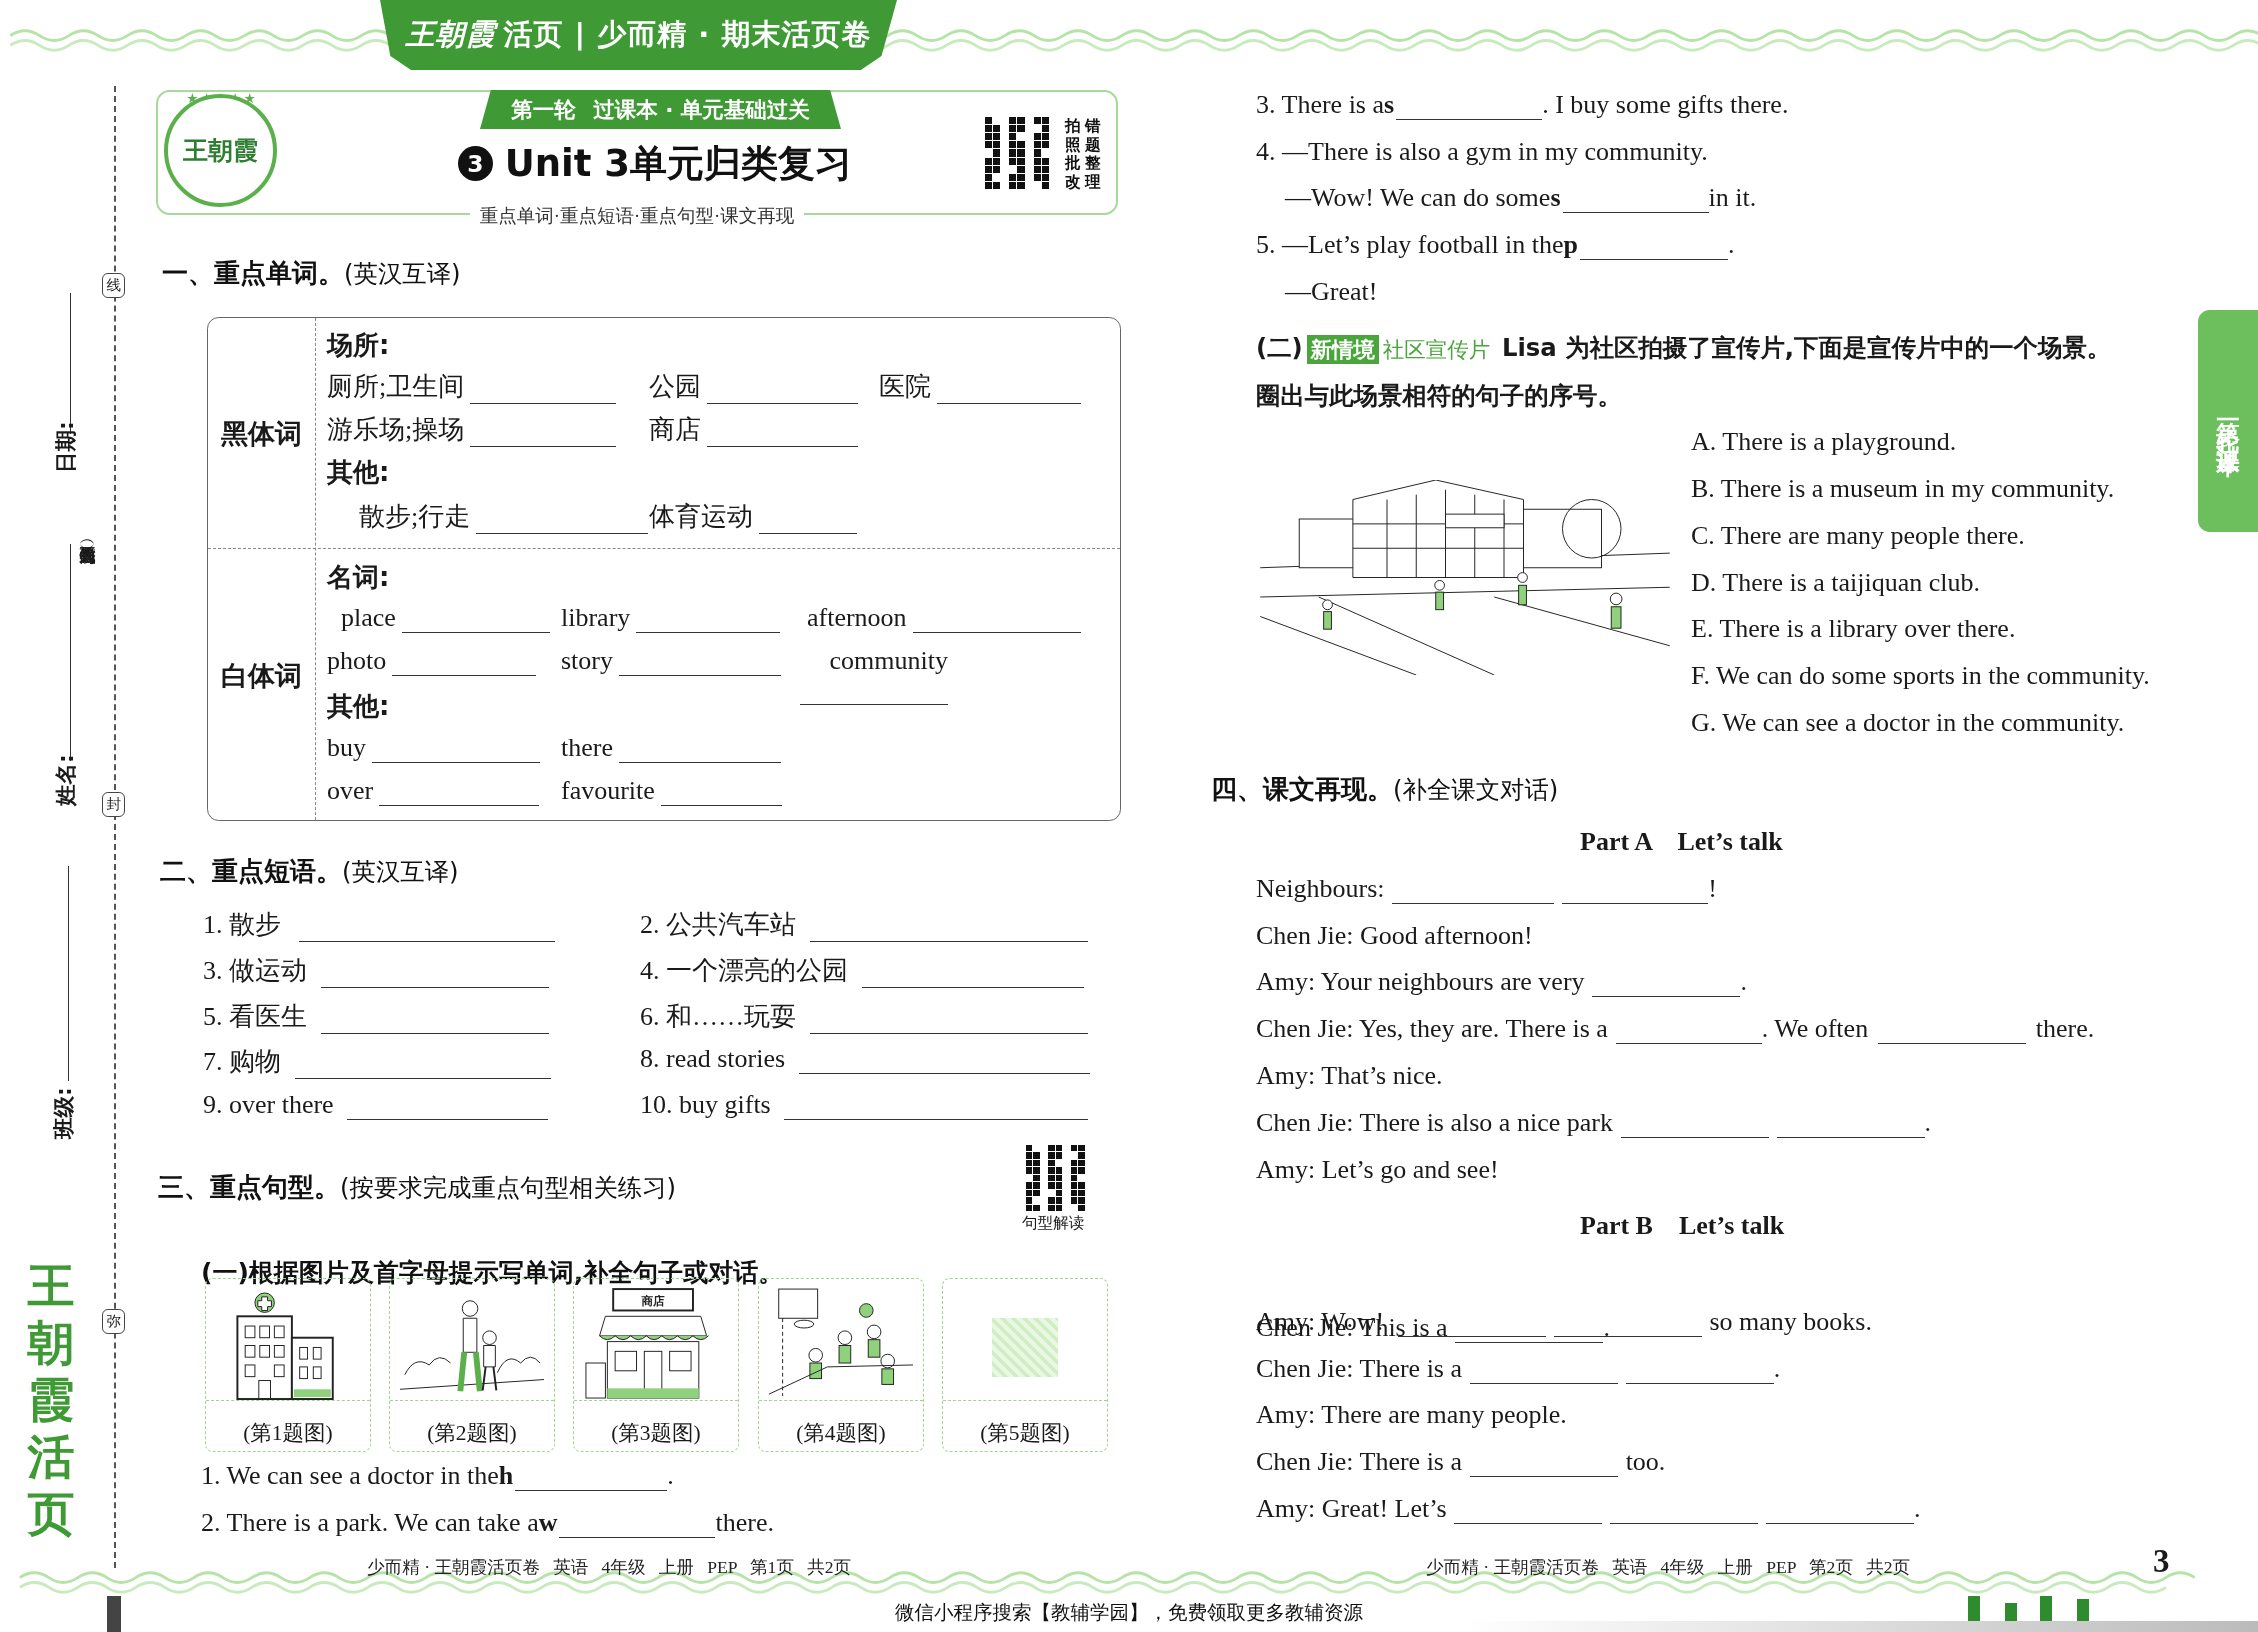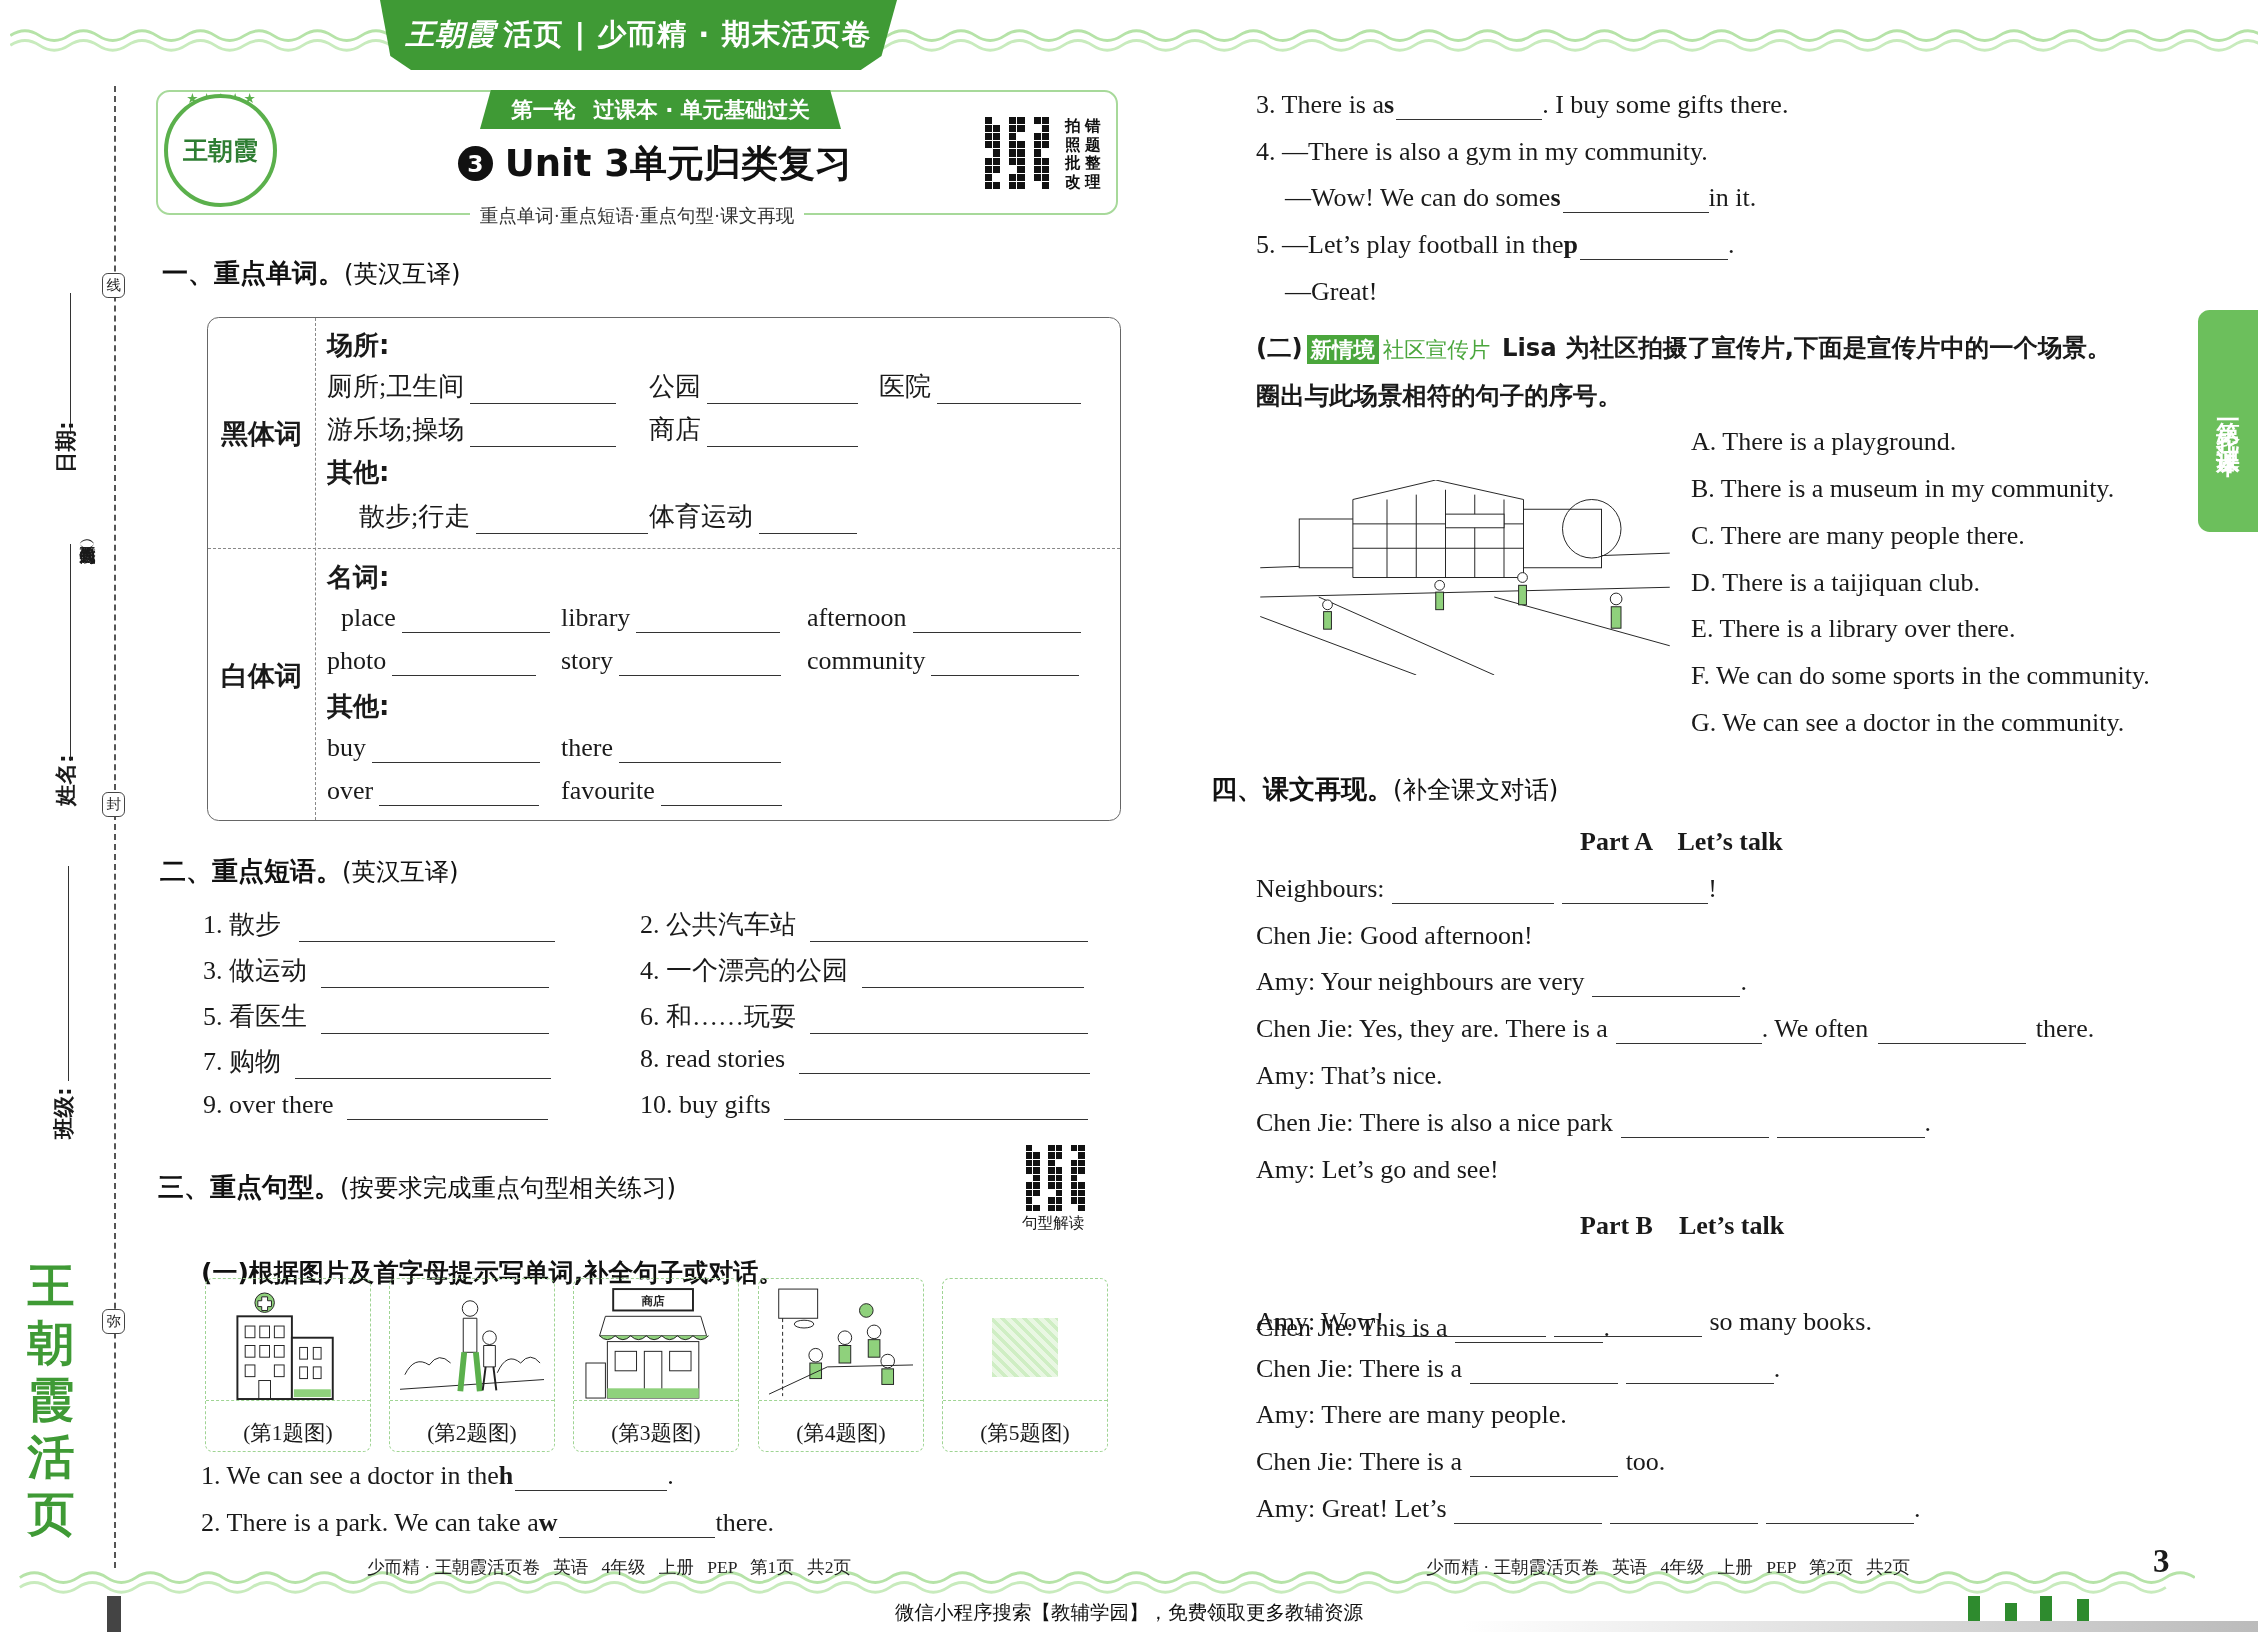--- a/index.html
+++ b/index.html
@@ -276,21 +276,21 @@
       <span class="blank" style="width:168px"></span>
   </div>
   <div class="row" style="left:119px;top:328px;">
     <span>photo</span>
       <span class="blank" style="width:144px"></span>
   </div>
   <div class="row" style="left:353px;top:328px;">
     <span>story</span>
       <span class="blank" style="width:162px"></span>
   </div>
-  <div class="row" style="left:599px;top:328px;">
+  <div class="row" style="left:586px;top:328px;flex-direction:column;">
     <span>community</span>
       <span class="blank" style="width:148px"></span>
   </div>
   <div class="row sans lbl-bold" style="left:119px;top:371px;">其他:</div>
   <div class="row" style="left:119px;top:415px;">
     <span>buy</span>
       <span class="blank" style="width:168px"></span>
   </div>
   <div class="row" style="left:353px;top:415px;">
     <span>there</span>

